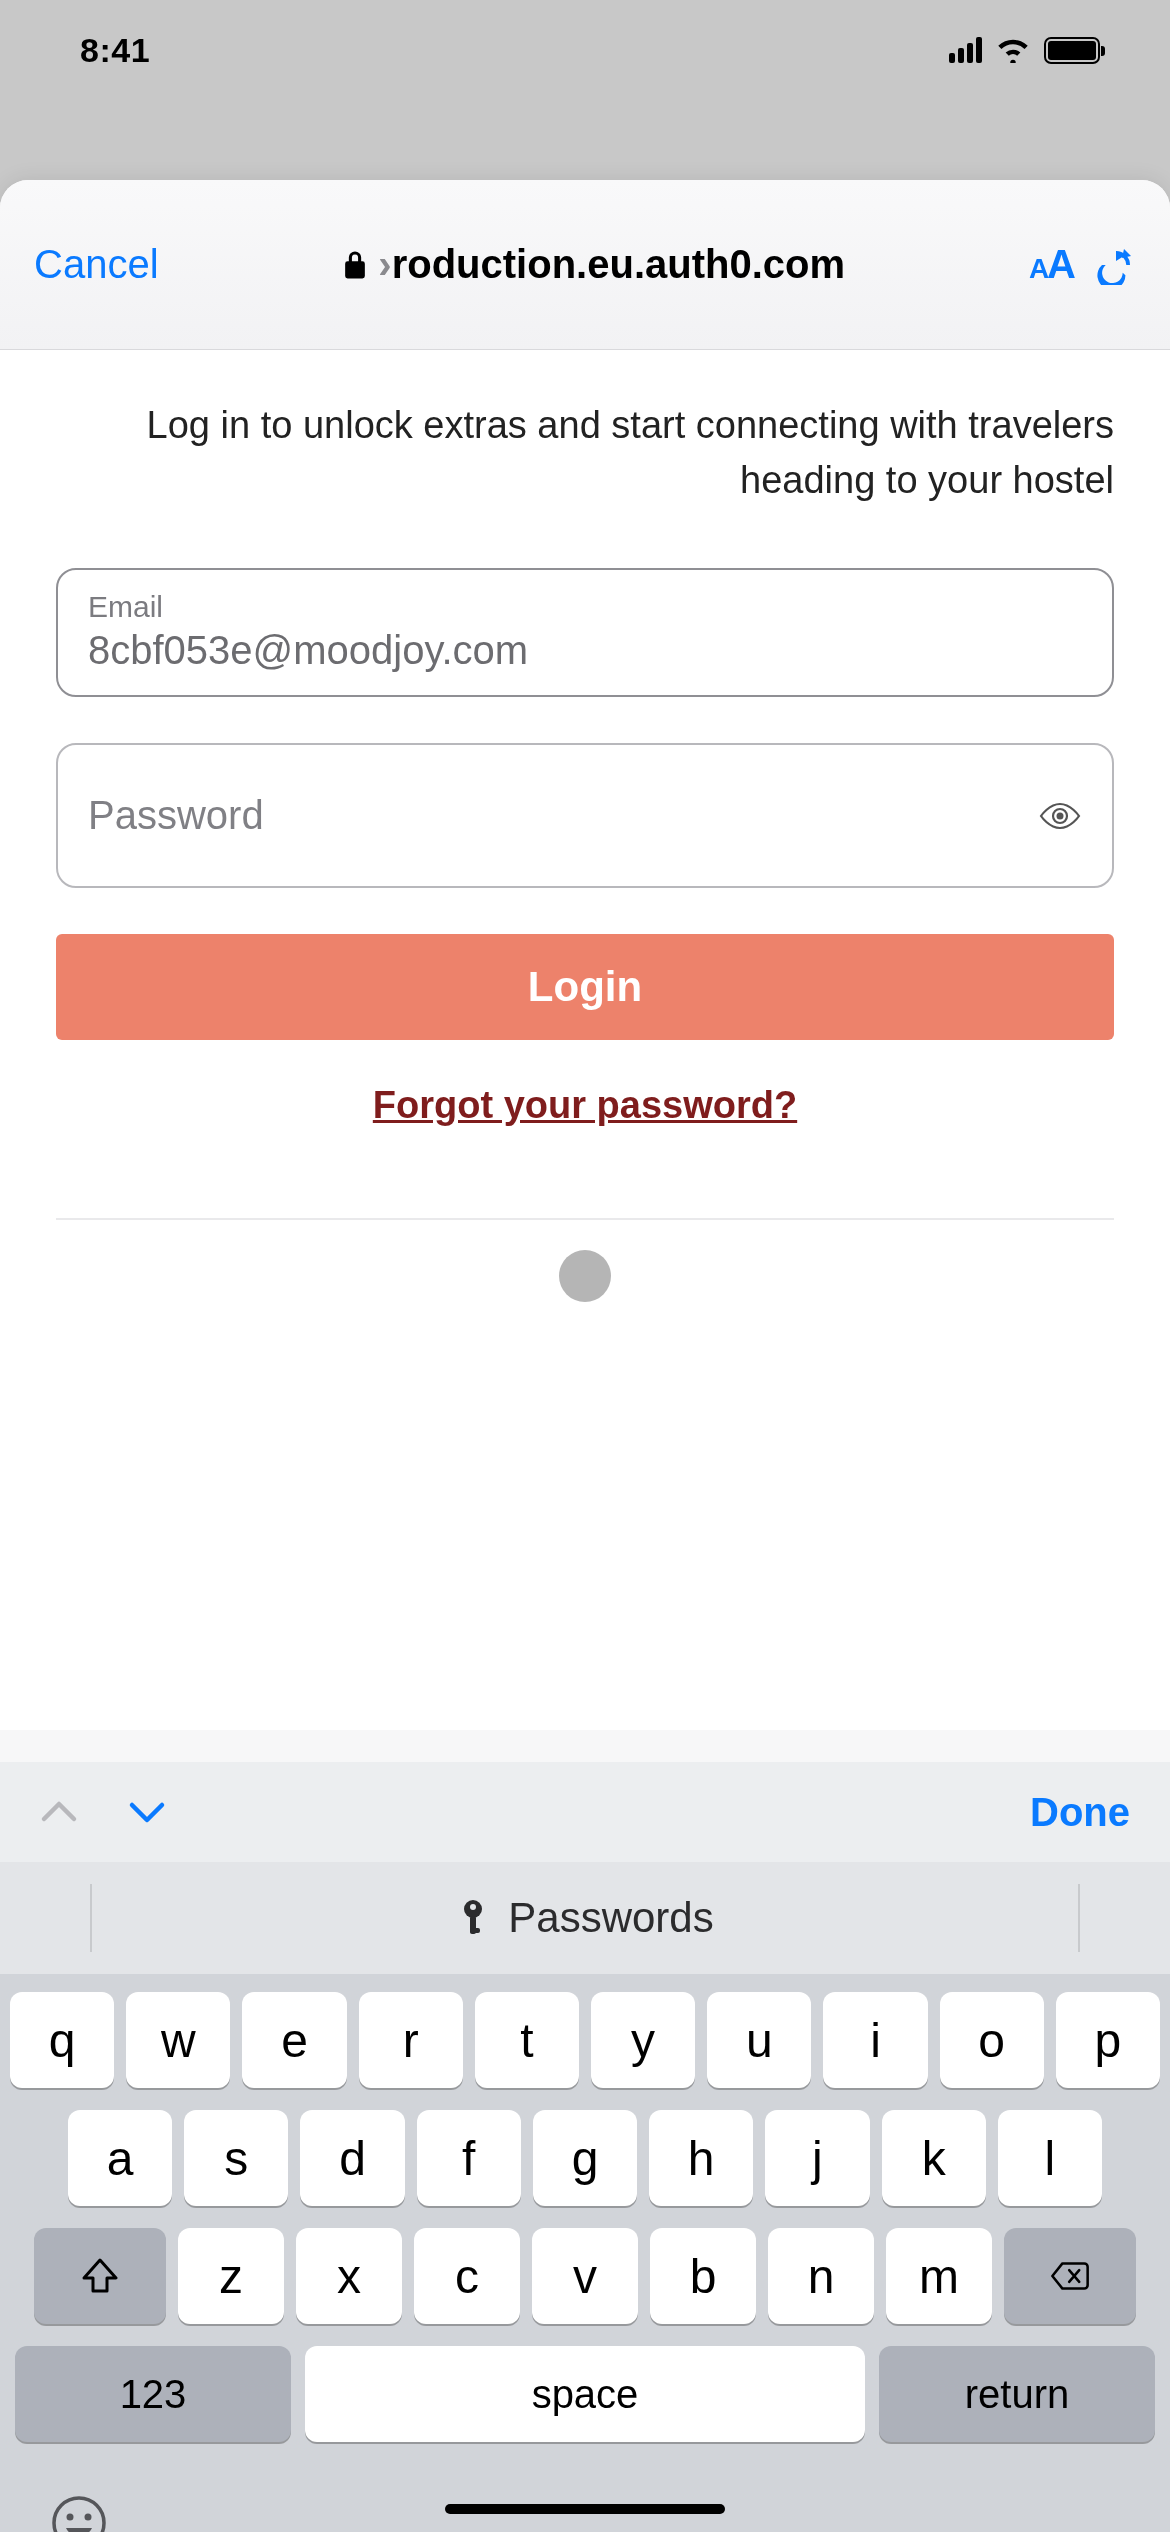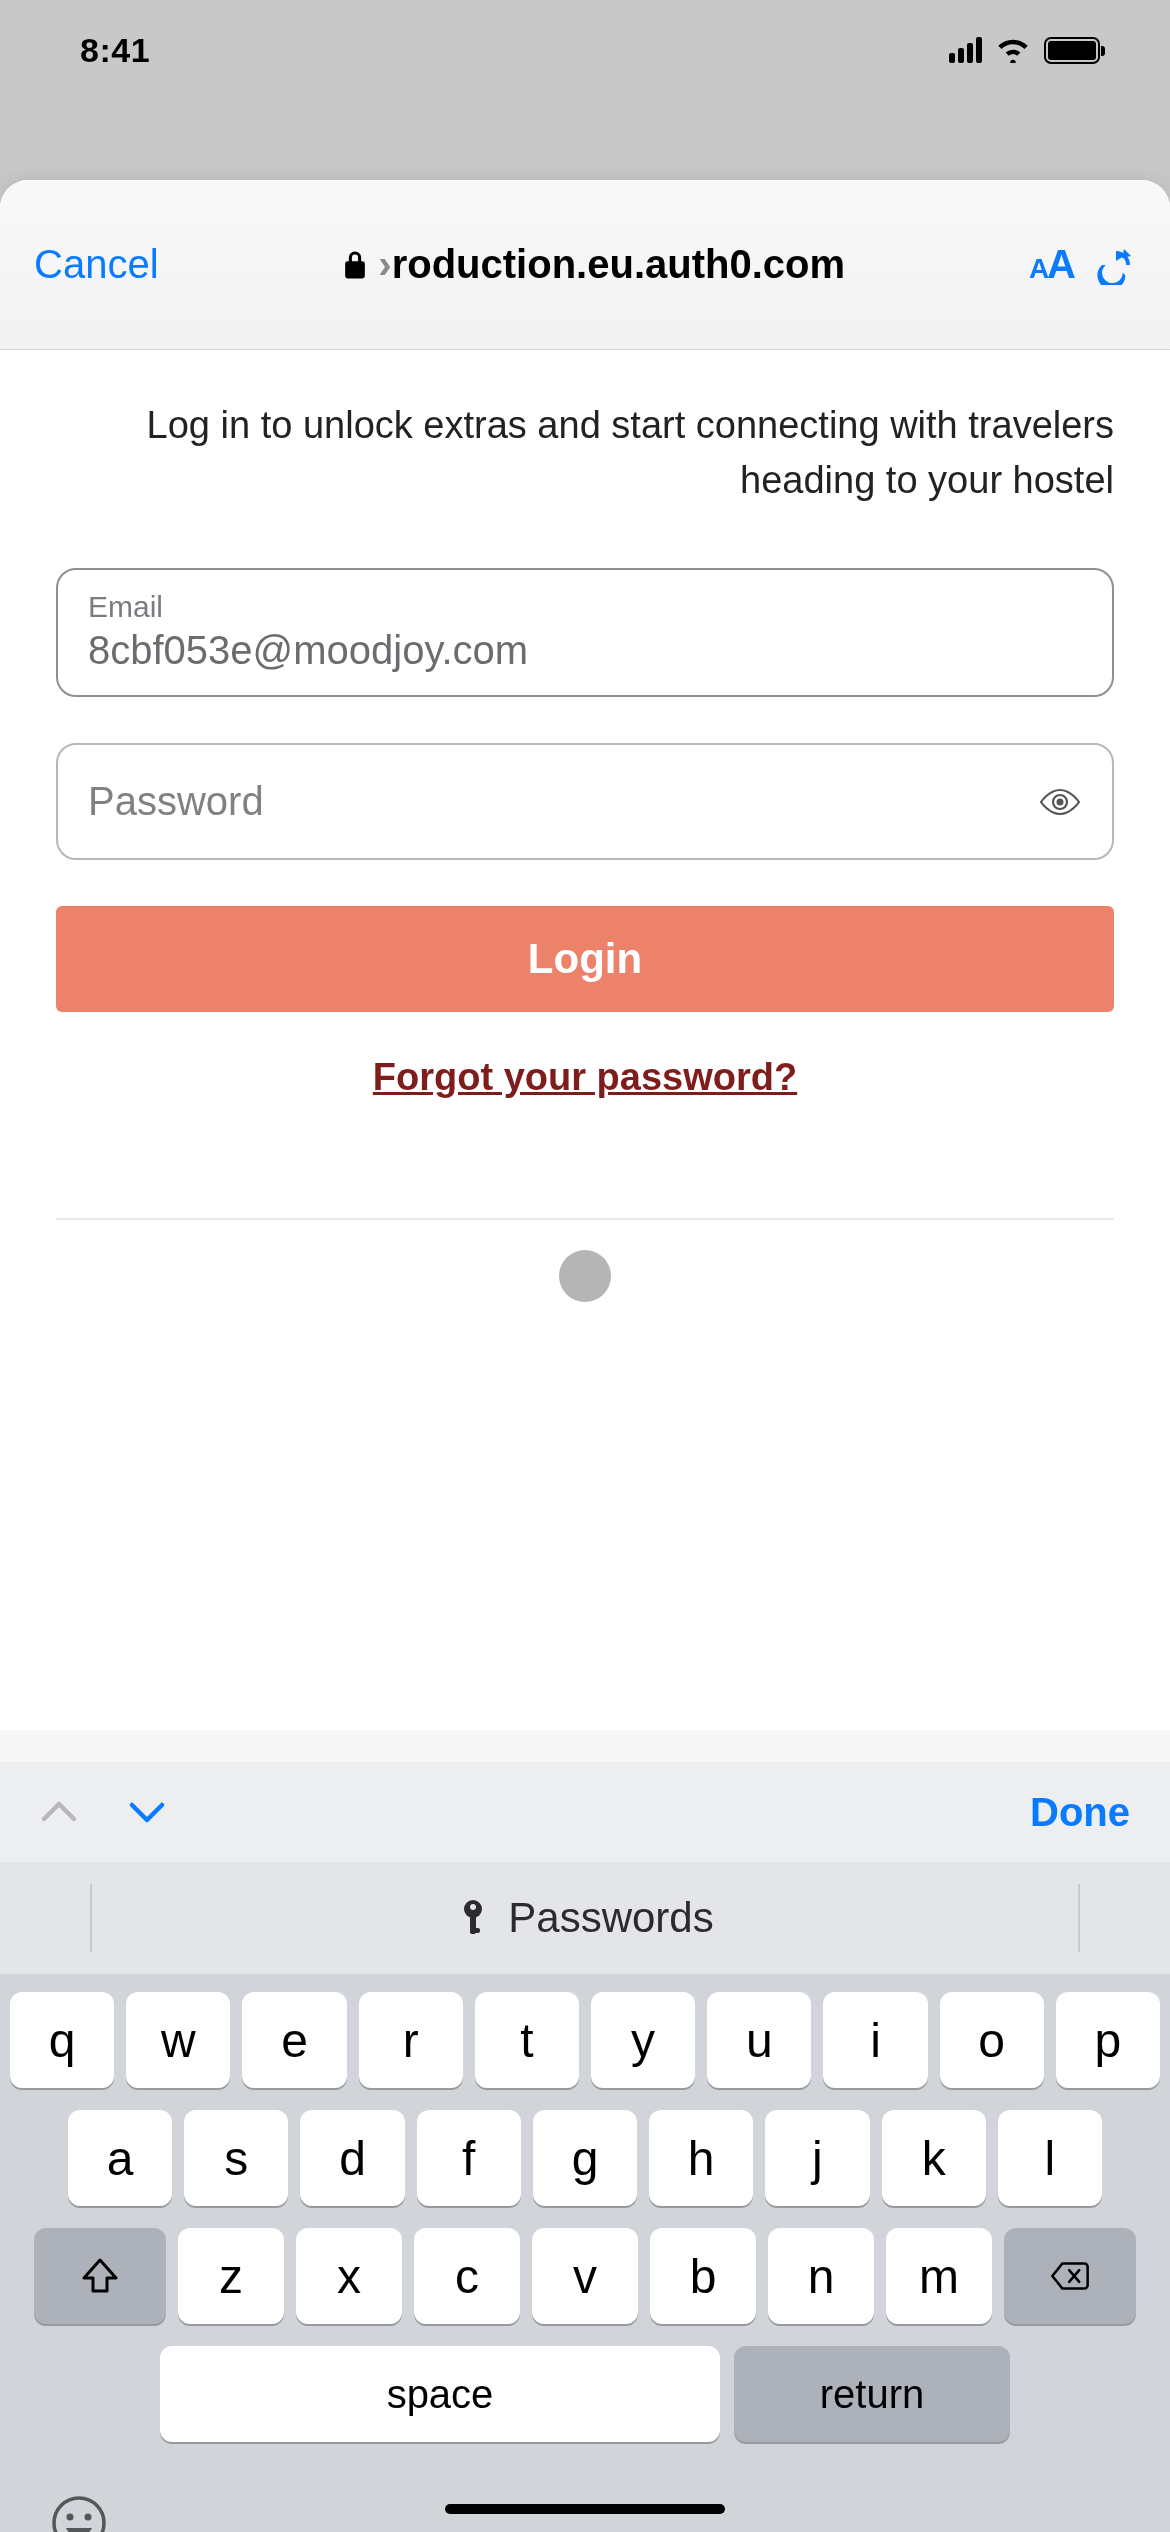--- a/index.html
+++ b/index.html
@@ -31,21 +31,21 @@
 .reload-svg { width: 40px; height: 40px; }
 
 
 .content { background: #fff; padding: 48px 56px 0; height: 1380px; position: relative; }
 .tagline { font-size: 38px; line-height: 1.45; color: #222; margin-bottom: 60px; text-align: right; }
 .field { border: 2px solid #b8b8bc; border-radius: 20px; padding: 20px 30px 22px; margin-bottom: 46px; position: relative; }
 .field.focused { border-color: #8f8f94; border-width: 2.5px; }
 .floating-label { font-size: 30px; color: #7b7b80; margin-bottom: 4px; }
 .field-input { font-size: 40px; color: #6c6c70; border: none; outline: none; width: 100%; background: transparent; }
 .placeholder-label { font-size: 40px; color: #808085; }
-.field.pw { padding: 34px 30px; display: flex; align-items: center; justify-content: space-between; }
+.field.pw { padding: 48px 30px; display: flex; align-items: center; justify-content: space-between; }
 .eye-svg { width: 44px; height: 30px; flex-shrink: 0; }
 .login-btn { width: 100%; height: 106px; background: #ed826b; color: #fff; border: none; border-radius: 6px; font-size: 42px; font-weight: 600; margin-bottom: 44px; }
 .forgot { text-align: center; font-size: 38px; font-weight: 700; text-decoration: underline; color: #7f1d1d; }
 .touch-dot { position: absolute; width: 52px; height: 52px; border-radius: 50%; background: rgba(120,120,120,.55); top: 900px; left: 50%; transform: translateX(-50%); }
 .divider { position: absolute; bottom: 510px; left: 56px; right: 56px; height: 2px; background: #e9e9eb; }
 
 
 .kb { position: absolute; left: 0; right: 0; bottom: 0; height: 770px; background: #d1d4d9; }
 .acc { height: 100px; display: flex; align-items: center; justify-content: space-between; padding: 0 40px; background: #eceef0; }
 .acc-nav { display: flex; gap: 50px; }
@@ -200,20 +200,21 @@
           <div class="key">n</div>
           <div class="key">m</div>
         <div class="key fn">
           <svg viewBox="0 0 50 42">
               <path d="M16 6h26a4 4 0 014 4v22a4 4 0 01-4 4H16L4 21 16 6z" fill="none" stroke="#000" stroke-width="3" stroke-linejoin="round"></path>
               <path d="M24 14l12 14M36 14L24 28" stroke="#000" stroke-width="3" stroke-linecap="round"></path>
             </svg>
         </div>
       </div>
       <div class="row r4">
+        <div class="key fn num">123</div>
         <div class="key space">space</div>
         <div class="key fn ret">return</div>
       </div>
     </div>
 
     <div class="kb-bottom">
       <svg class="emoji-svg" viewBox="0 0 58 58">
           <circle cx="29" cy="29" r="25" fill="none" stroke="#55565a" stroke-width="3.5"></circle>
           <circle cx="20" cy="23" r="3.5" fill="#55565a"></circle>
           <circle cx="38" cy="23" r="3.5" fill="#55565a"></circle>

